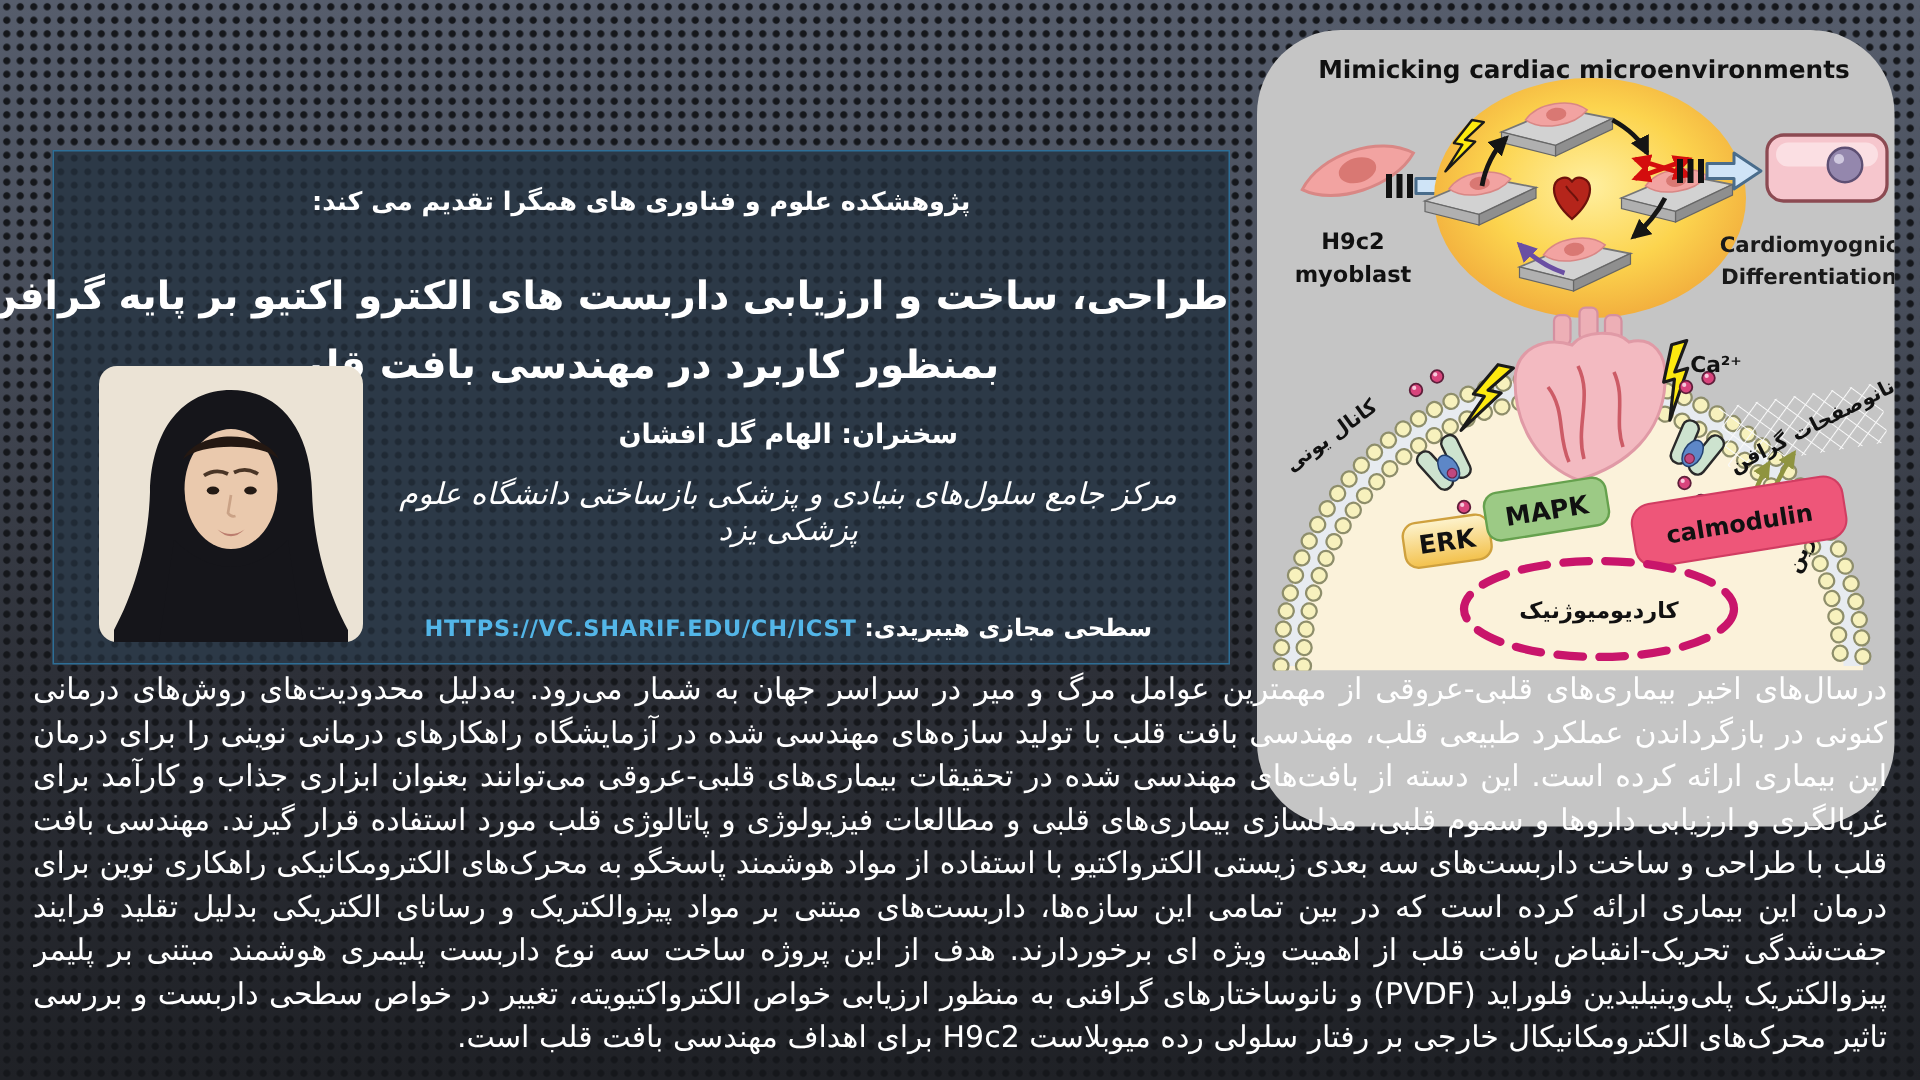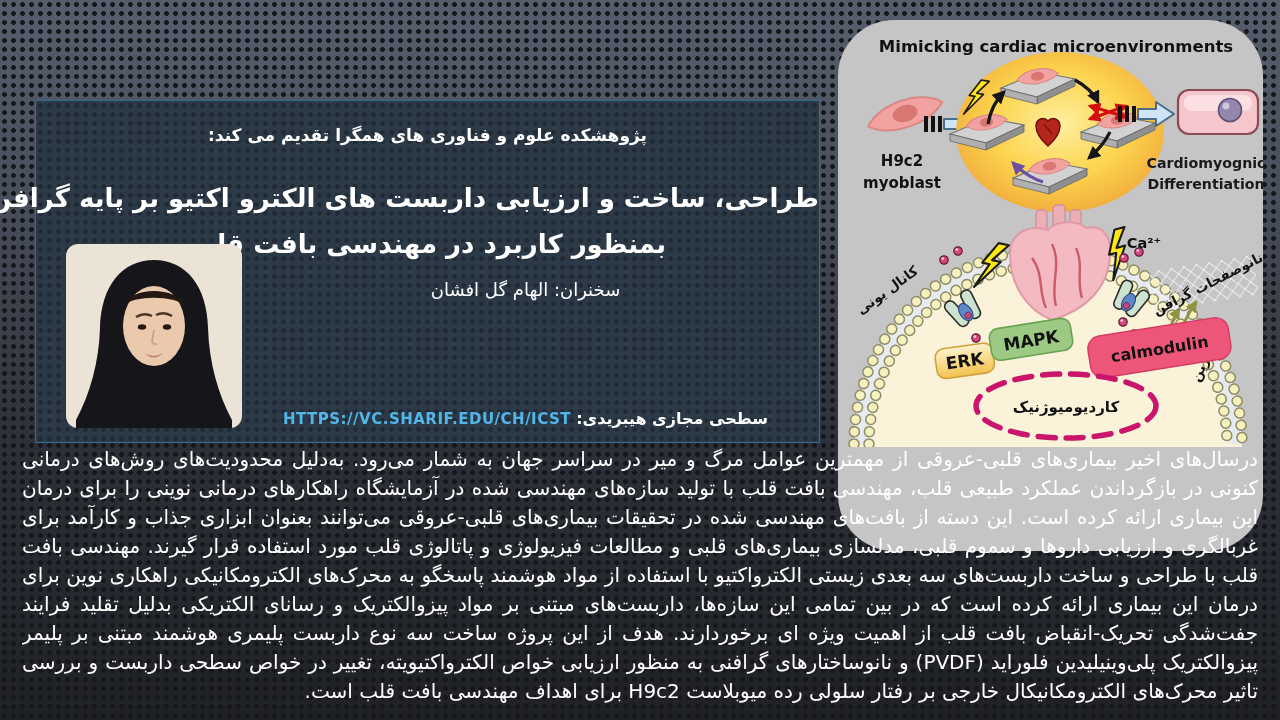--- a/index.html
+++ b/index.html
@@ -19,21 +19,21 @@
     background-image:radial-gradient(rgba(8,12,18,.34) 2px, rgba(0,0,0,0) 2.6px);
     background-size:9px 9px;
     border:1px solid #2e6e96;box-sizing:border-box;color:#fff;
   }
   .presents{position:absolute;top:24px;left:0;right:0;text-align:center;
     font-size:17px;font-weight:bold;direction:rtl;}
   .main-title{position:absolute;top:74px;left:0;right:0;text-align:center;
     font-size:26px;font-weight:bold;line-height:46px;direction:rtl;white-space:nowrap;}
   .photo-wrap{position:absolute;left:30px;top:143px;width:176px;height:184px;}
   .info-line{position:absolute;left:210px;right:14px;text-align:center;direction:rtl;}
-  .speaker{top:178px;font-size:18px;font-weight:normal;}
+  .speaker{top:178px;font-size:18px;font-weight:bold;}
   .affiliation{top:216px;font-size:20px;font-style:italic;}
   .timeline{top:272px;font-size:18px;font-weight:bold;}
   .roomline{top:308px;font-size:16px;}
   .room-label{font-weight:bold;color:#fff;}
   .room-url{color:#53b6e8;text-decoration:none;font-weight:bold;font-size:15px;letter-spacing:.5px;text-align:right;}
   
   .figure-panel{
     position:absolute;left:838px;top:20px;width:425px;height:531px;
     background:#c5c5c5;border-radius:56px;overflow:hidden;
   }
@@ -67,20 +67,21 @@
         <path d="M106,72 q-8,-5 -16,-1" stroke="#4a3526" stroke-width="2.5" fill="none"></path>
         <ellipse cx="76" cy="83" rx="4.2" ry="2.7" fill="#241a14"></ellipse>
         <ellipse cx="101" cy="83" rx="4.2" ry="2.7" fill="#241a14"></ellipse>
         <path d="M88,86 L86,98 q2,3 5,2" stroke="#caa286" stroke-width="1.8" fill="none"></path>
         <path d="M79,109 q9,6 18,0 q-9,9 -18,0 Z" fill="#bb7d6e"></path>
         <path d="M50,116 Q88,152 126,116 L136,184 L40,184 Z" fill="#15151a"></path>
       </svg>
     </div>
 
     <div class="info-line speaker">سخنران: الهام گل افشان</div>
+    <div class="info-line affiliation">مرکز جامع سلول‌های بنیادی و پزشکی بازساختی دانشگاه علوم پزشکی یزد</div>
     <div class="info-line roomline">
       <span class="room-label">سطحی مجازی هیبریدی:</span>
       <a class="room-url">HTTPS://VC.SHARIF.EDU/CH/ICST</a>
     </div>
   </div>
 
   <div class="figure-panel">
     <svg width="425" height="427" viewBox="0 0 425 427">
       <defs>
         <radialGradient id="yg" cx="50%" cy="45%" r="60%">

